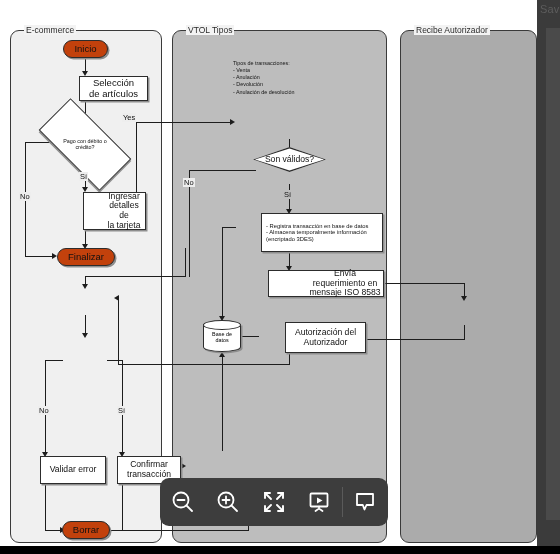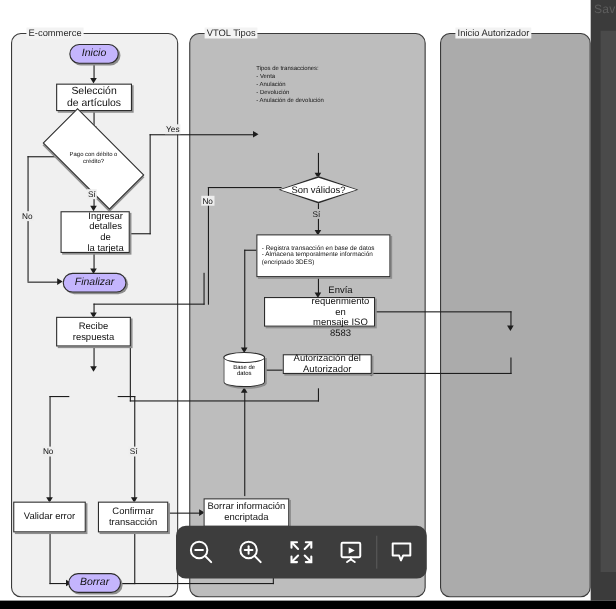--- a/index.html
+++ b/index.html
@@ -21,23 +21,23 @@
   .lane.l3{left:400px;top:30px;width:137px;height:513px;background:#ababab;}
   .lane-title{position:absolute;font-size:8.5px;color:#2b2b2b;background:#f3f3f3;
               padding:0 2px;white-space:nowrap;line-height:10px;}
   .lt1{left:24px;top:25px;}
   .lt2{left:186px;top:25px;}
   .lt3{left:414px;top:25px;}
 
   
   .node{position:absolute;box-sizing:border-box;display:flex;align-items:center;
         justify-content:center;text-align:center;color:#111;}
-  .box{background:#ffffff;border:1.2px solid #2c2c2c;box-shadow:1.5px 1.5px 0 #8e8e8e;}
-  .term{background:#c4b5fd;border:1.2px solid #2c2c2c;border-radius:999px;
-        box-shadow:1.5px 1.5px 0 #8e8e8e;font-style:italic;}
+  .box{background:#ffffff;border:1.2px solid #2c2c2c;box-shadow:1.5px 1.5px 0 #8e8e8e;margin-left:28px;}
+  .term{background:#c2410c;border:1.2px solid #2c2c2c;border-radius:999px;
+        box-shadow:1.5px 1.5px 0 #8e8e8e;}
   .txt{line-height:1.12;padding:1px 2px;}
   .fs10{font-size:9.5px;}
   .fs9{font-size:8.6px;}
   .fs7{font-size:5.8px;}
   .fs6{font-size:5.4px;}
   .left{justify-content:flex-start;text-align:left;}
 
   
   .dia{position:absolute;}
   .dia .shape{position:absolute;inset:0;background:#ffffff;border:1.2px solid #2c2c2c;
@@ -83,21 +83,21 @@
 </head>
 <body>
 
 <div id="stage">
 
   <div class="lane l1"></div>
   <div class="lane l2"></div>
   <div class="lane l3"></div>
   <div class="lane-title lt1">E-commerce</div>
   <div class="lane-title lt2">VTOL Tipos</div>
-  <div class="lane-title lt3">Inicio Autorizador</div>
+  <div class="lane-title lt3">Recibe Autorizador</div>
 
   <div class="ln v" style="left:85px;top:58px;height:15px;"></div>
   <div class="ar ar-d" style="left:81.5px;top:71px;"></div>
 
   <div class="ln v" style="left:85px;top:101px;height:17px;"></div>
   <div class="ar ar-d" style="left:81.5px;top:115px;"></div>
 
   <div class="ln h" style="left:25px;top:142px;width:26px;"></div>
   <div class="ln v" style="left:25px;top:142px;height:114px;"></div>
   <div class="ln h" style="left:25px;top:256px;width:29px;"></div>
@@ -200,24 +200,20 @@
   <div class="node box fs9 txt" style="left:55px;top:192px;width:63px;height:38px;white-space:pre-line;padding-left:21px;">
     <span>Ingresar
 detalles de
 la tarjeta</span>
   </div>
 
   <div class="node term fs10 txt" style="left:57px;top:248px;width:58px;height:18px;">
     <span>Finalizar</span>
   </div>
 
-  <div class="node box fs9 txt" style="left:51px;top:288px;width:68px;height:27px;white-space:pre-line;">
-    <span>Recibe
-respuesta</span>
-  </div>
 
 
   <div class="node box fs9 txt" style="left:12px;top:456px;width:66px;height:28px;">
     <span>Validar error</span>
   </div>
 
   <div class="node box fs9 txt" style="left:89px;top:456px;width:64px;height:28px;white-space:pre-line;">
     <span>Confirmar
 transacción</span>
   </div>
@@ -226,62 +222,58 @@
     <span>Borrar</span>
   </div>
 
   <div class="note fs6" style="left:233px;top:60px;">Tipos de transacciones:
 - Venta
 - Anulación
 - Devolución
 - Anulación de devolución</div>
 
 
-  <div class="dia" style="left:253px;top:160px;width:73px;height:25px;">
+  <div class="dia" style="left:253px;top:147px;width:73px;height:25px;">
     <div class="shape" style="transform:rotate(0deg);clip-path:polygon(50% 0,100% 50%,50% 100%,0 50%);
          border:none;background:#fff;box-shadow:none;
          filter:drop-shadow(1.2px 1.2px 0 #8e8e8e);"></div>
     <div class="shape" style="transform:rotate(0deg);clip-path:polygon(50% 0,100% 50%,50% 100%,0 50%);
          background:#2c2c2c;border:none;box-shadow:none;z-index:1;"></div>
     <div class="shape" style="transform:rotate(0deg);clip-path:polygon(50% 1.6px,calc(100% - 2px) 50%,50% calc(100% - 1.6px),2px 50%);
          background:#ffffff;border:none;box-shadow:none;z-index:1;"></div>
     <div class="lbl fs9">Son válidos?</div>
   </div>
 
   <div class="node box fs7 txt left" style="left:233px;top:213px;width:122px;height:39px;
        white-space:pre-line;padding-left:4px;">
     <span>- Registra transacción en base de datos
 - Almacena temporalmente información
 (encriptado 3DES)</span>
   </div>
 
-  <div class="node box fs9 txt" style="left:240px;top:270px;width:101px;height:27px;white-space:pre-line;padding-left:40px;">
+  <div class="node box fs9 txt" style="left:240px;top:270px;width:116px;height:27px;white-space:pre-line;padding-left:40px;">
     <span>Envía requerimiento en
 mensaje ISO 8583</span>
   </div>
 
   <div class="cyl" style="left:203px;top:320px;width:38px;height:32px;">
     <div class="body"></div>
     <div class="top"></div>
     <div class="lbl fs6" style="white-space:pre-line;">Base de
 datos</div>
   </div>
 
-  <div class="node box fs9 txt" style="left:257px;top:322px;width:81px;height:18px;white-space:pre-line;">
+  <div class="node box fs9 txt" style="left:257px;top:322px;width:81px;height:31px;white-space:pre-line;">
     <span>Autorización del
 Autorizador</span>
   </div>
 
-  <div class="node box fs9 txt" style="left:185px;top:453px;width:78px;height:26px;white-space:pre-line;">
-    <span>Borrar información
-encriptada</span>
-  </div>
-
-
-  <div class="elbl" style="left:122px;top:113px;margin-left:28px;">Yes</div>
+
+
+  <div class="elbl" style="left:122px;top:113px;">Yes</div>
   <div class="elbl" style="left:19px;top:192px;">No</div>
   <div class="elbl" style="left:79px;top:172px;">Sí</div>
   <div class="elbl" style="left:183px;top:178px;">No</div>
   <div class="elbl" style="left:283px;top:190px;background:#bdbdbd;">Sí</div>
   <div class="elbl" style="left:38px;top:406px;">No</div>
   <div class="elbl" style="left:117px;top:406px;">Sí</div>
 
   <div class="toolbar">
     <div class="tbtn">
       <svg width="26" height="26" viewBox="0 0 26 26">

